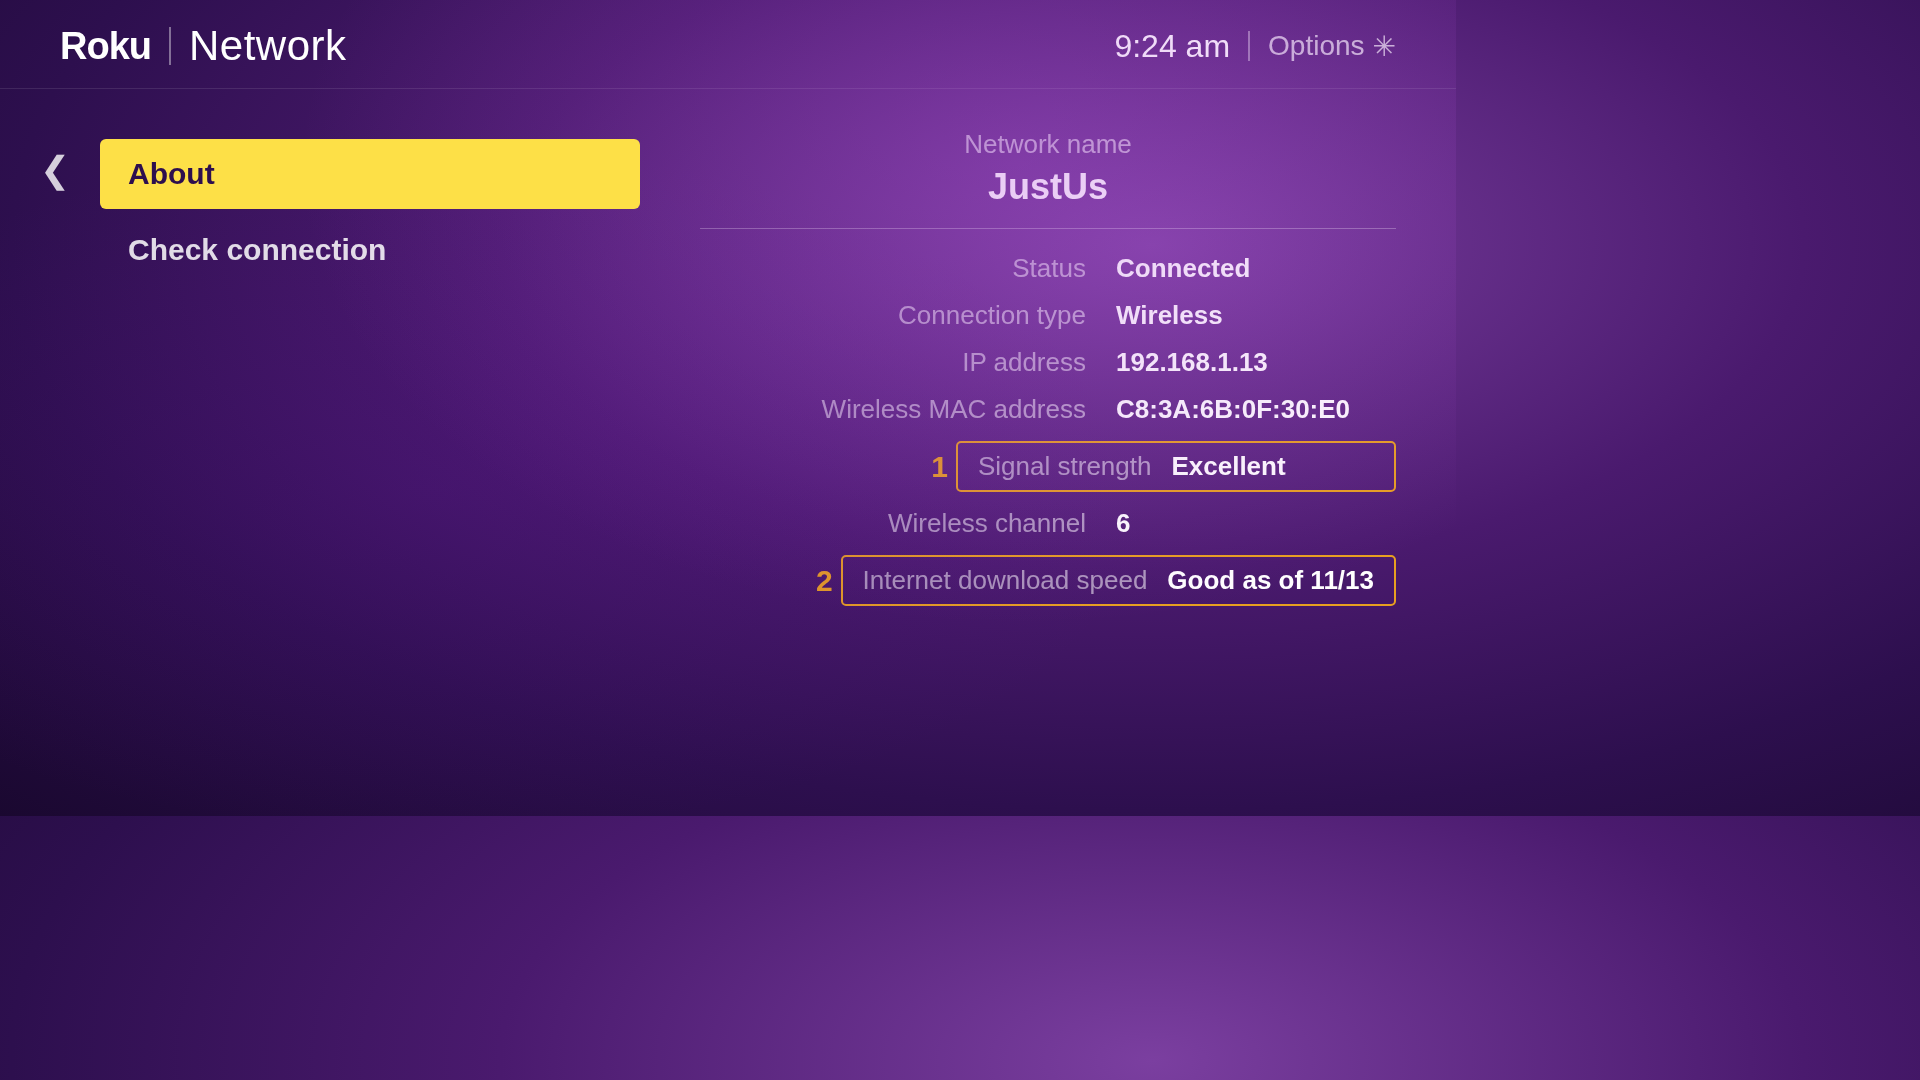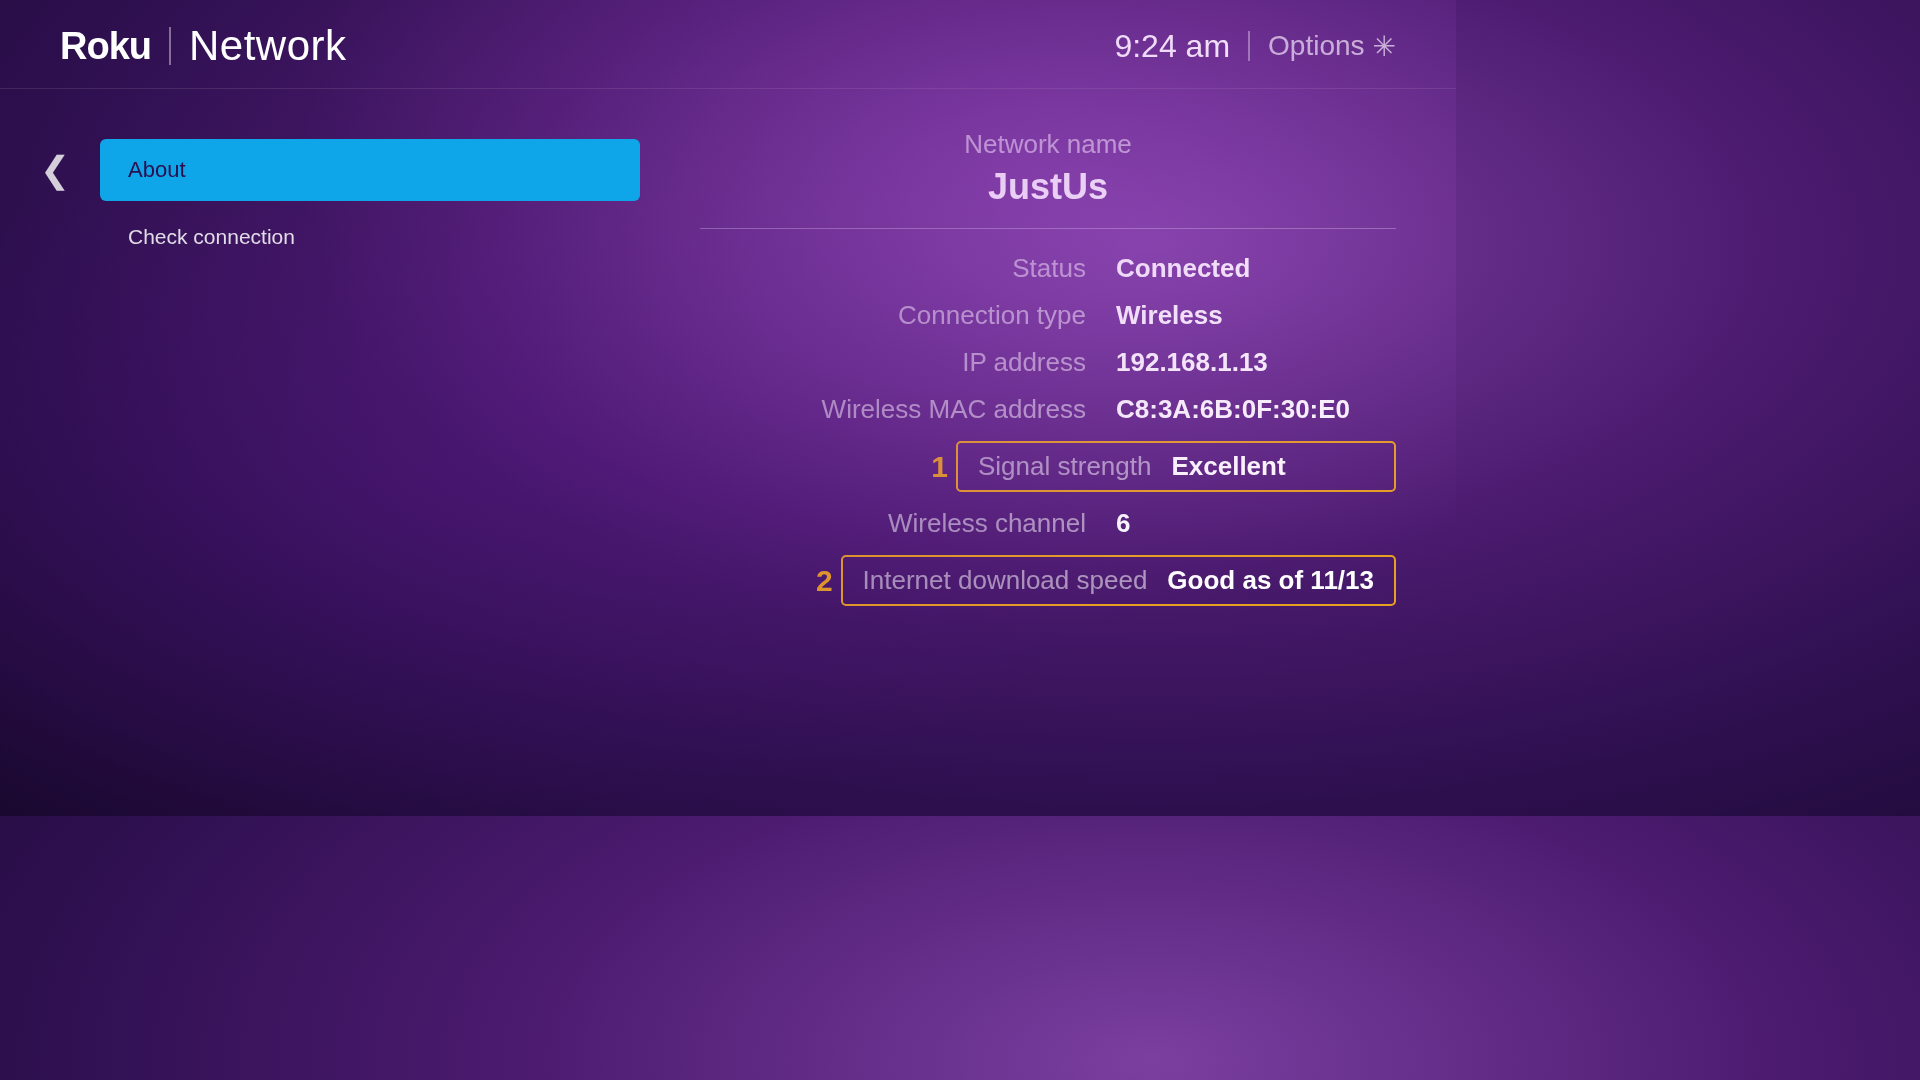--- a/index.html
+++ b/index.html
@@ -106,35 +106,35 @@
     .back-arrow {
       position: absolute;
       left: -20px;
       top: 20px;
       font-size: 36px;
       color: rgba(255,255,255,0.8);
       cursor: pointer;
     }
 
     .nav-item-selected {
-      background: #0ea5e9;
+      background: #fde047;
       color: #2d0f4e;
       border-radius: 6px;
       padding: 18px 28px;
-      font-size: 22px;
-      font-weight: 400;
+      font-size: 30px;
+      font-weight: 700;
       margin-left: 40px;
       margin-bottom: 8px;
       cursor: pointer;
     }
 
     .nav-item {
       padding: 16px 28px;
-      font-size: 21px;
-      font-weight: 400;
+      font-size: 30px;
+      font-weight: 700;
       color: rgba(255,255,255,0.85);
       margin-left: 40px;
       margin-top: 8px;
       cursor: pointer;
     }
 
     
     .right-panel {
       flex: 1;
       padding-left: 60px;

